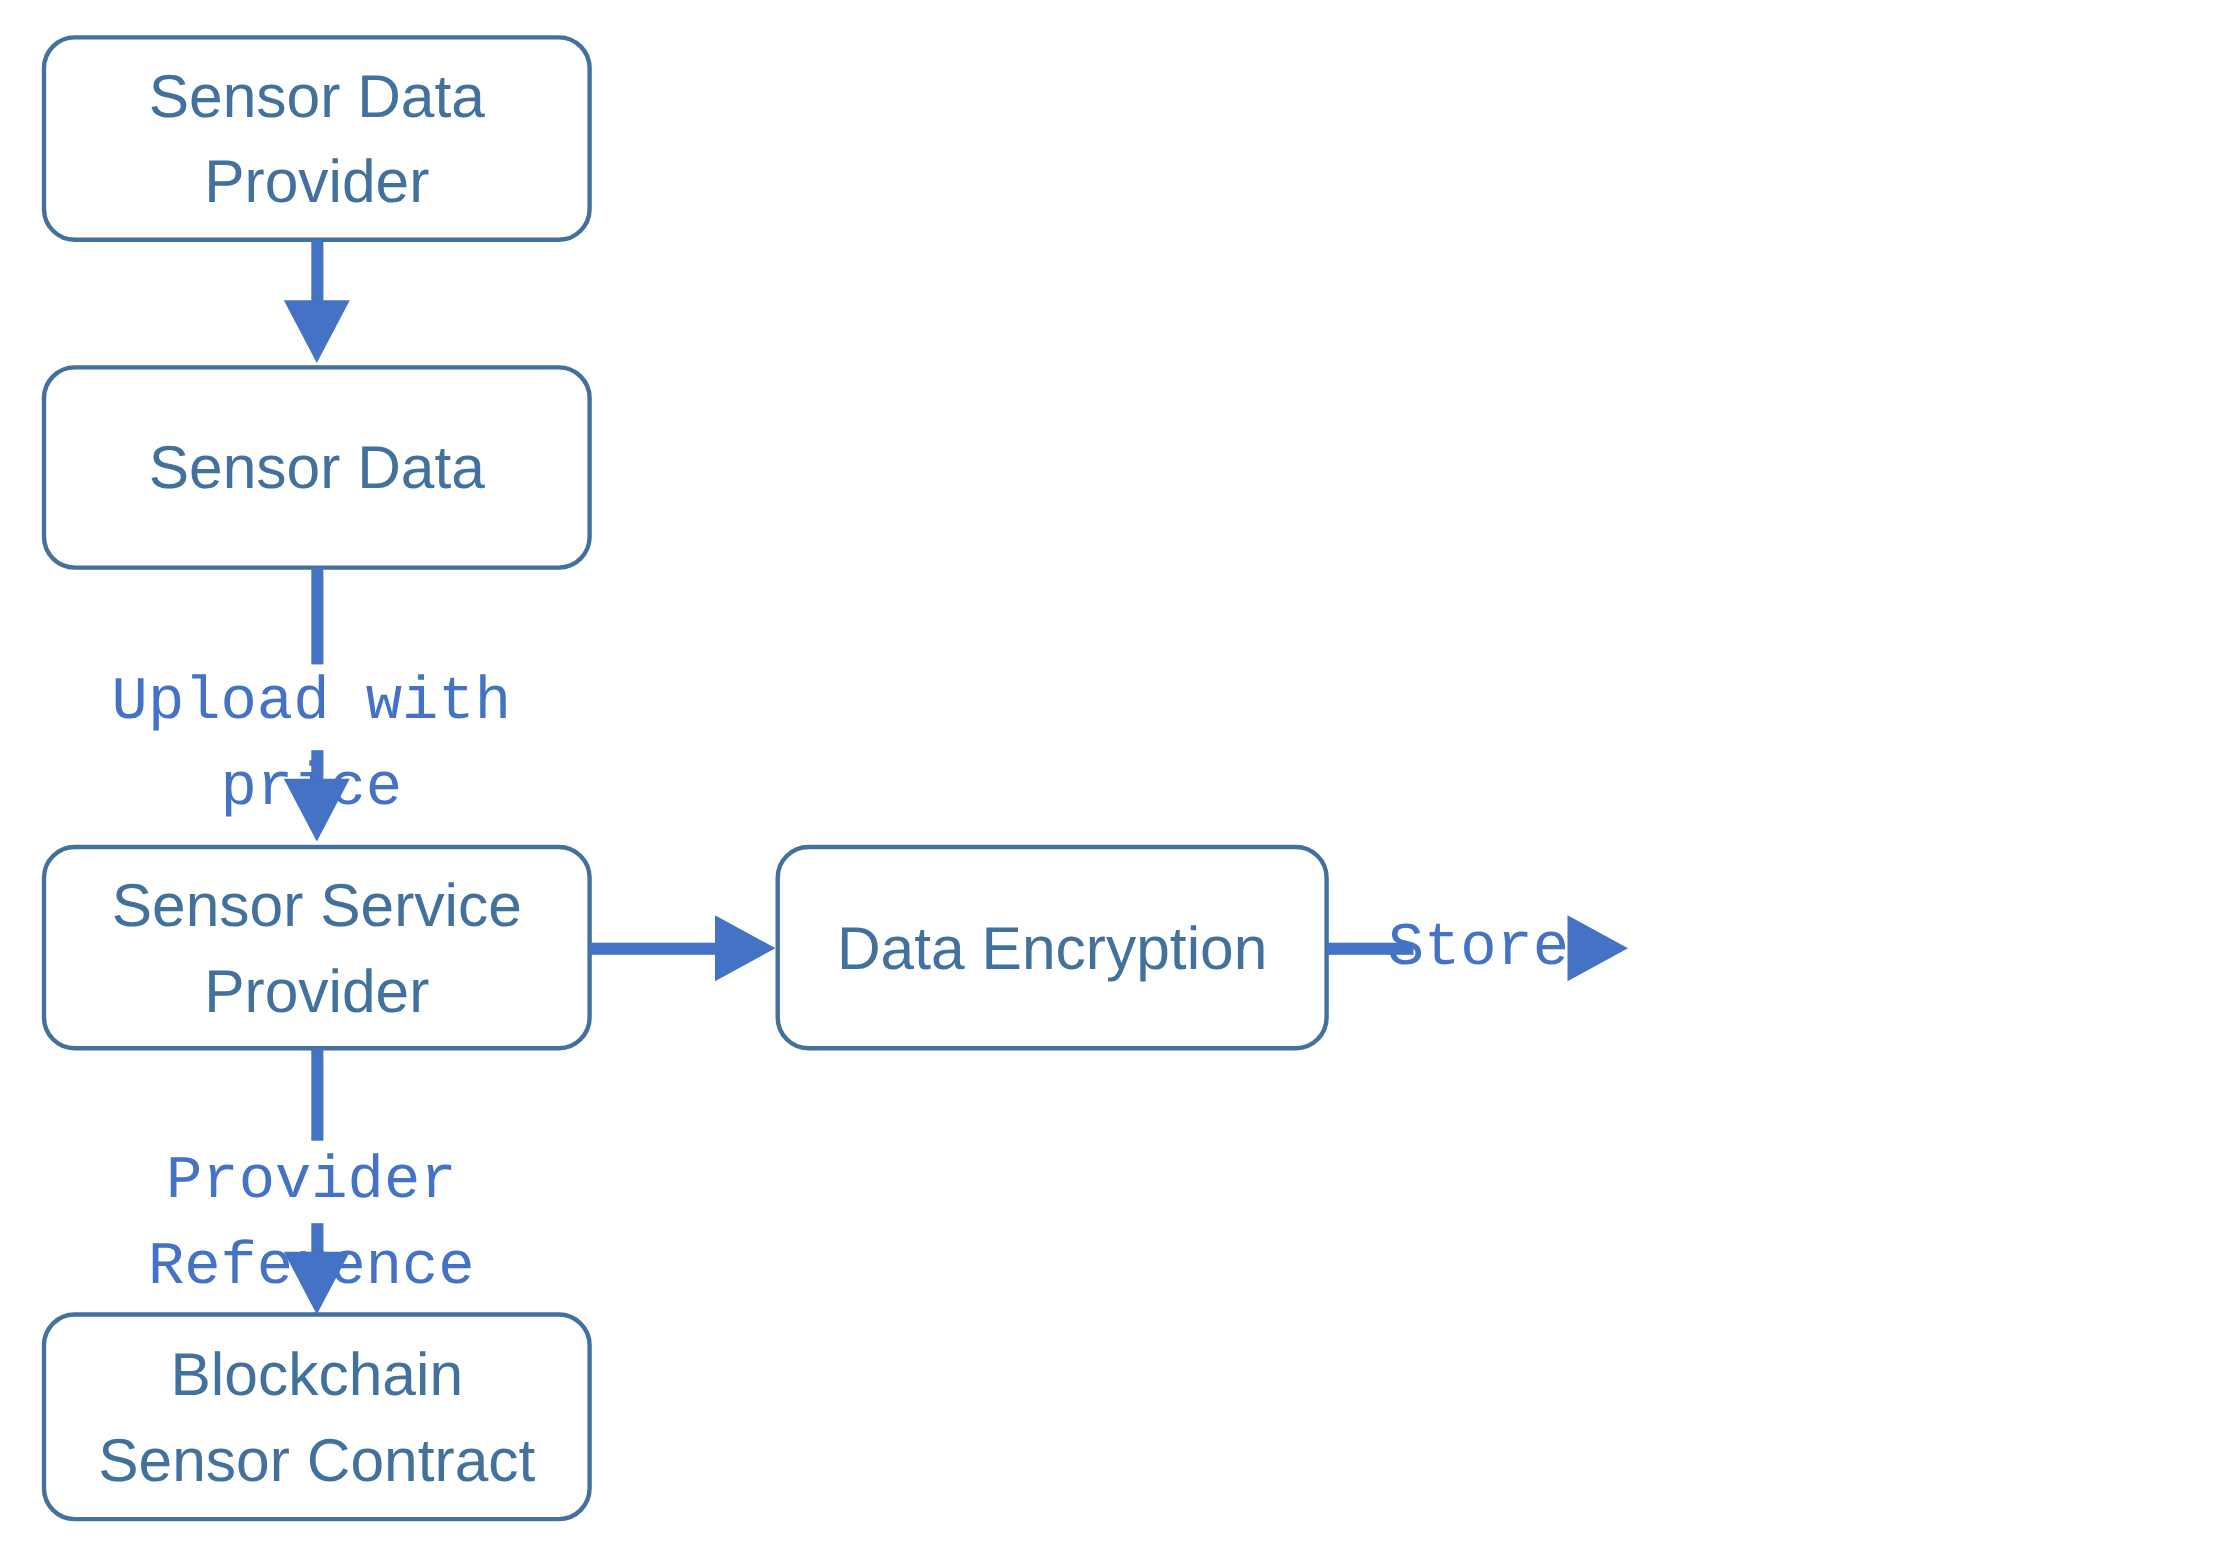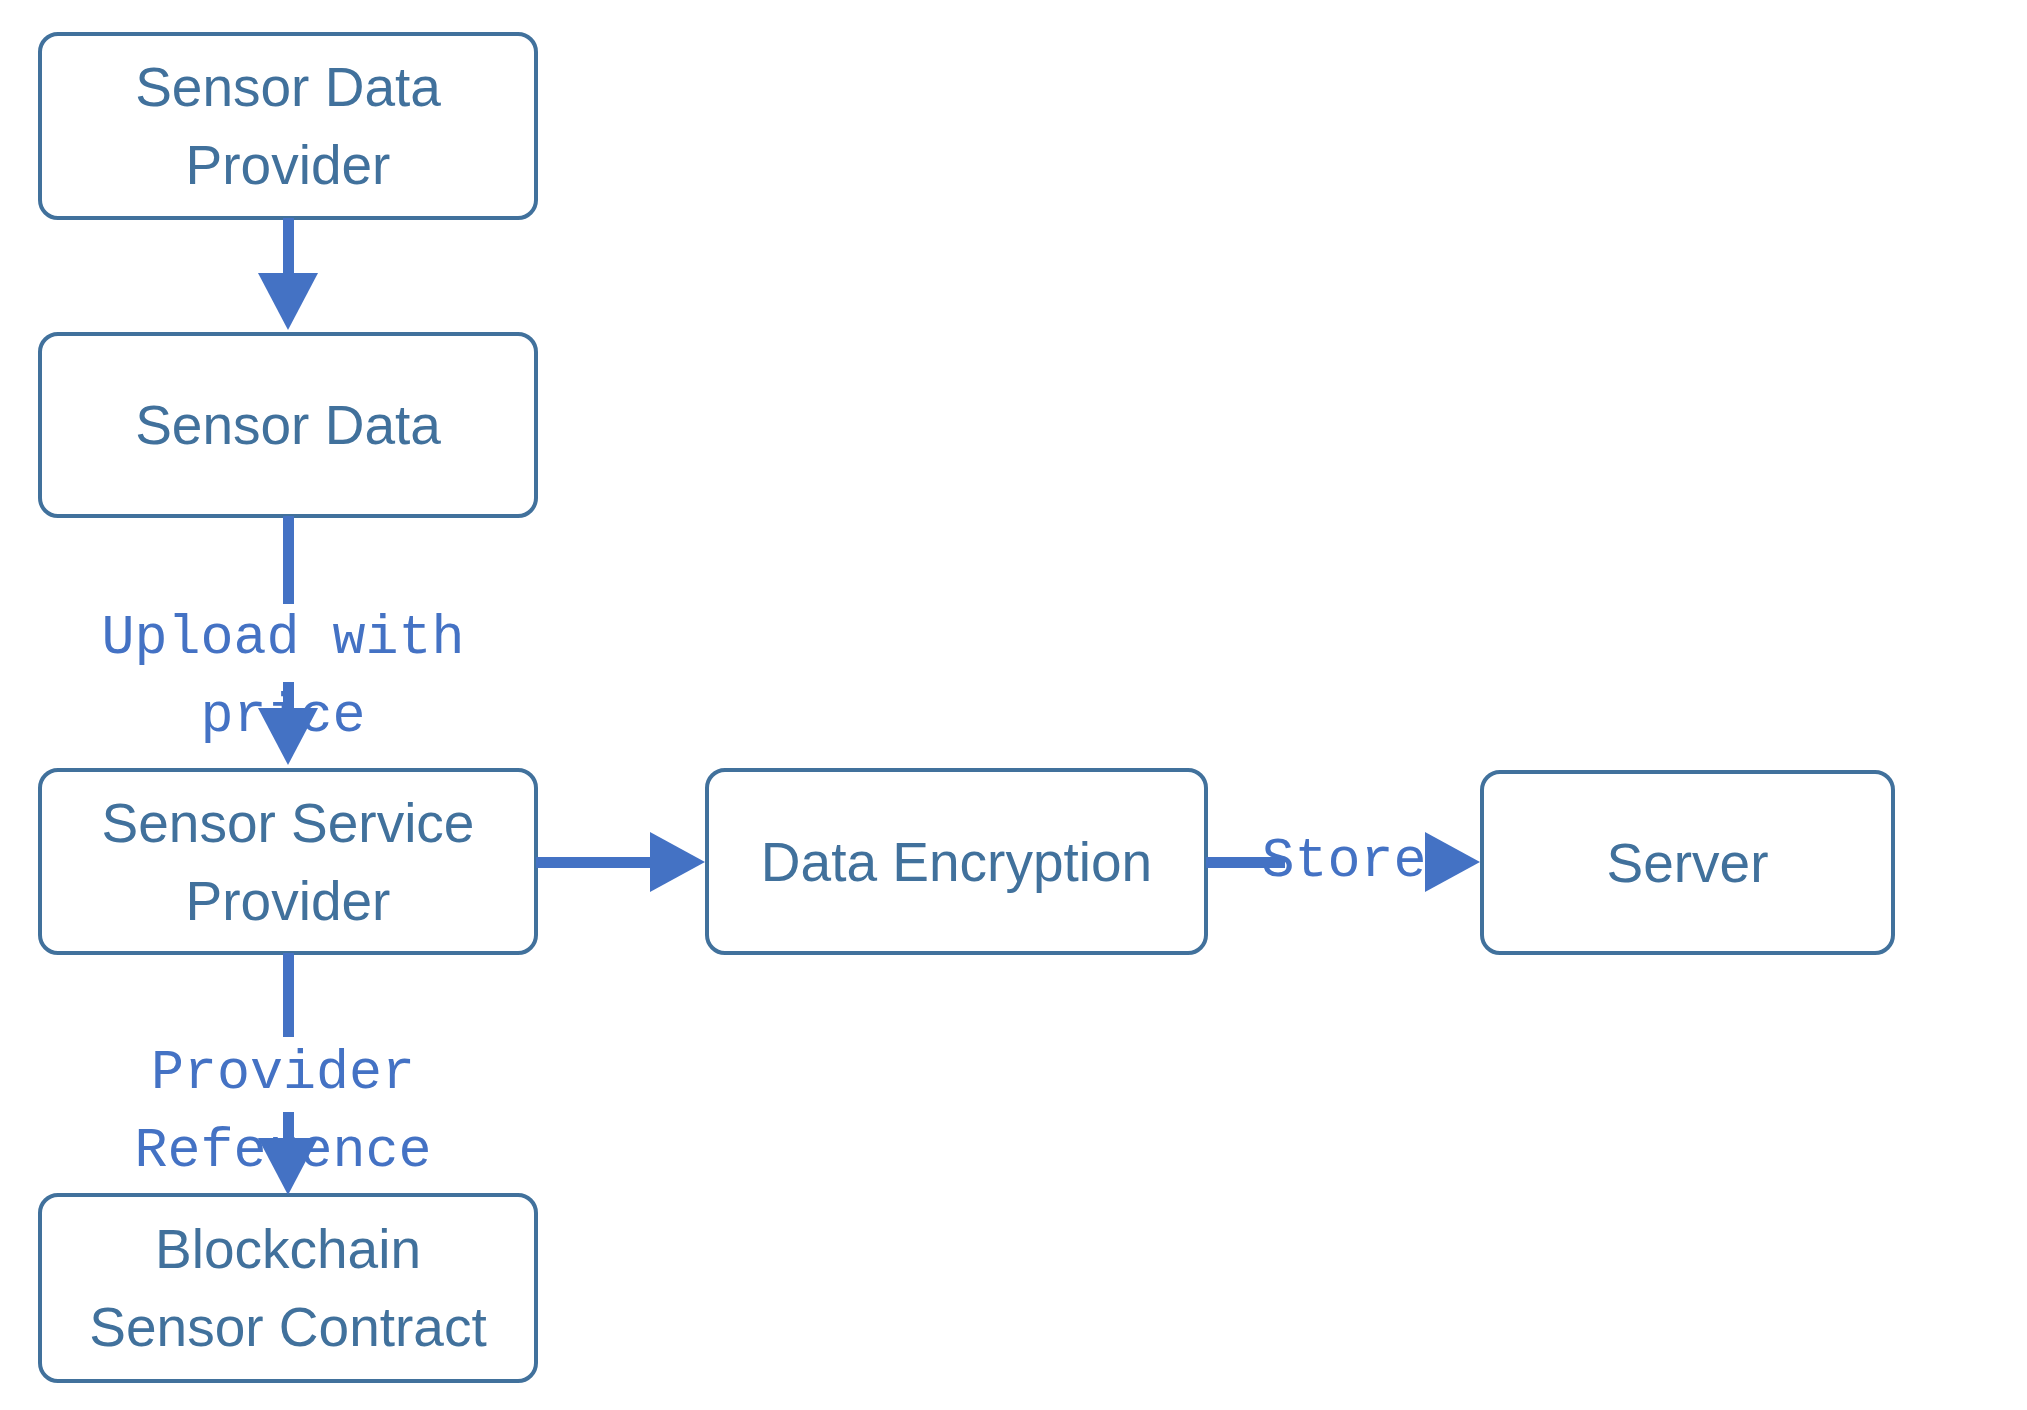--- a/index.html
+++ b/index.html
@@ -12,21 +12,21 @@
     width: 2027px;
     height: 1410px;
     background: var(--background, #FFFFFF);
     font-family: "Liberation Sans", sans-serif;
     overflow: hidden;
   }
   .node {
     position: absolute;
     box-sizing: border-box;
     border: 4px solid var(--box-border, #41719C);
-    border-radius: 20px;
+    border-radius: 30px;
     background: #FFFFFF;
     display: flex;
     align-items: center;
     justify-content: center;
   }
   .node-label {
     color: var(--box-text, #41719C);
     font-size: 55px;
     line-height: 78px;
     text-align: center;
@@ -83,23 +83,20 @@
 
   <div class="node" style="left:38px; top:768px; width:500px; height:187px;">
     <div class="node-label">Sensor Service
 Provider</div>
   </div>
 
   <div class="node" style="left:705px; top:768px; width:503px; height:187px;">
     <div class="node-label">Data Encryption</div>
   </div>
 
-  <div class="node" style="left:1480px; top:770px; width:415px; height:185px;">
-    <div class="node-label">Server</div>
-  </div>
 
   <div class="node" style="left:38px; top:1193px; width:500px; height:190px;">
     <div class="node-label">Blockchain
 Sensor Contract</div>
   </div>
 
   <div>
     <div class="stem-v" style="left:283px; top:218px; height:58px;"></div>
     <div class="head-down" style="left:258px; top:273px;"></div>
   </div>

